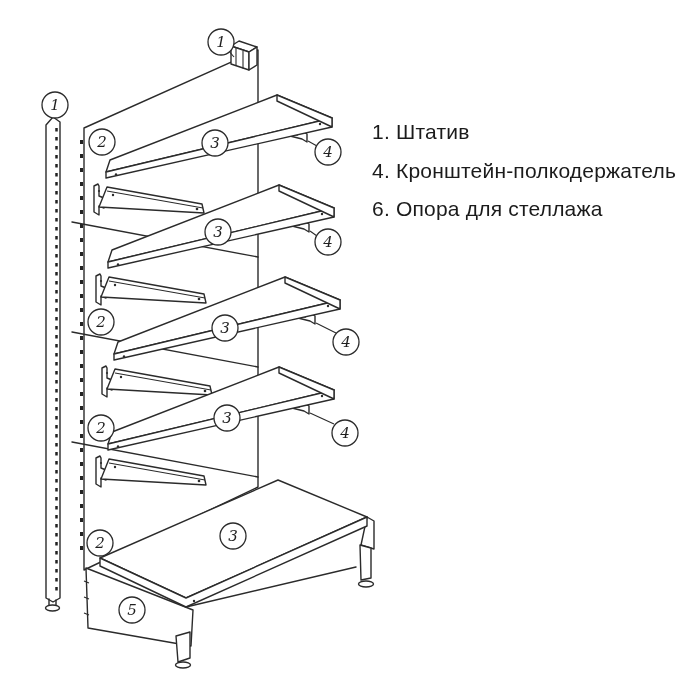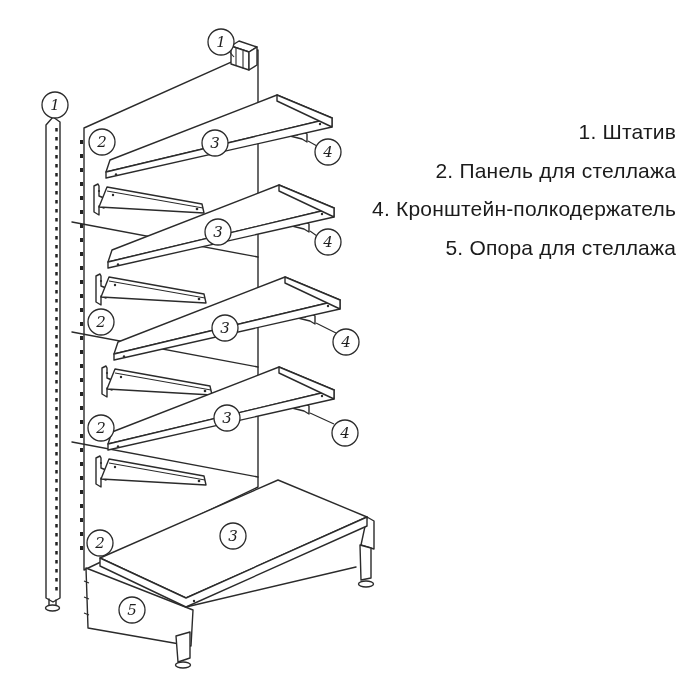--- a/index.html
+++ b/index.html
@@ -10,21 +10,21 @@
   .ln{fill:none;stroke:#2b2b2b;stroke-width:1.4;stroke-linejoin:round;stroke-linecap:round;}
   .wf{fill:#ffffff;stroke:#2b2b2b;stroke-width:1.4;stroke-linejoin:round;}
   .thin{fill:none;stroke:#2b2b2b;stroke-width:1.1;stroke-linejoin:round;}
   .perf{fill:none;stroke:#222222;stroke-width:2.5;stroke-dasharray:3.5 5.5;}
   .slots{fill:none;stroke:#222222;stroke-width:3;stroke-dasharray:4 10;}
   .dot{fill:#2b2b2b;stroke:none;}
   .co circle{fill:#ffffff;stroke:#2b2b2b;stroke-width:1.3;}
   .co text{font-family:"DejaVu Serif",serif;font-style:italic;font-size:15px;fill:#1f1f1f;
            text-anchor:middle;}
   
-  .legend{position:absolute;left:372px;top:113px;text-align:right;}
+  .legend{position:absolute;left:372px;top:113px;}
   .legend-item{font-size:21px;line-height:38.5px;color:#1b1b1b;letter-spacing:.2px;white-space:nowrap;}
 </style>
 </head>
 <body>
 
 <div class="stage">
 
 <svg width="700" height="700" viewBox="0 0 700 700">
 
   <g>
@@ -230,18 +230,17 @@
   </g>
 
   <g class="co">
     <circle cx="132" cy="610" r="13"></circle>
         <text x="132" y="615">5</text>
   </g>
 </svg>
 
   <div class="legend">
     <div class="legend-item">1. Штатив</div>
-    <div class="legend-item">2. Панель для стеллажа</div>
     <div class="legend-item">4. Кронштейн-полкодержатель</div>
-    <div class="legend-item">5. Опора для стеллажа</div>
+    <div class="legend-item">6. Опора для стеллажа</div>
   </div>
 
 </div>
 
 </body></html>

